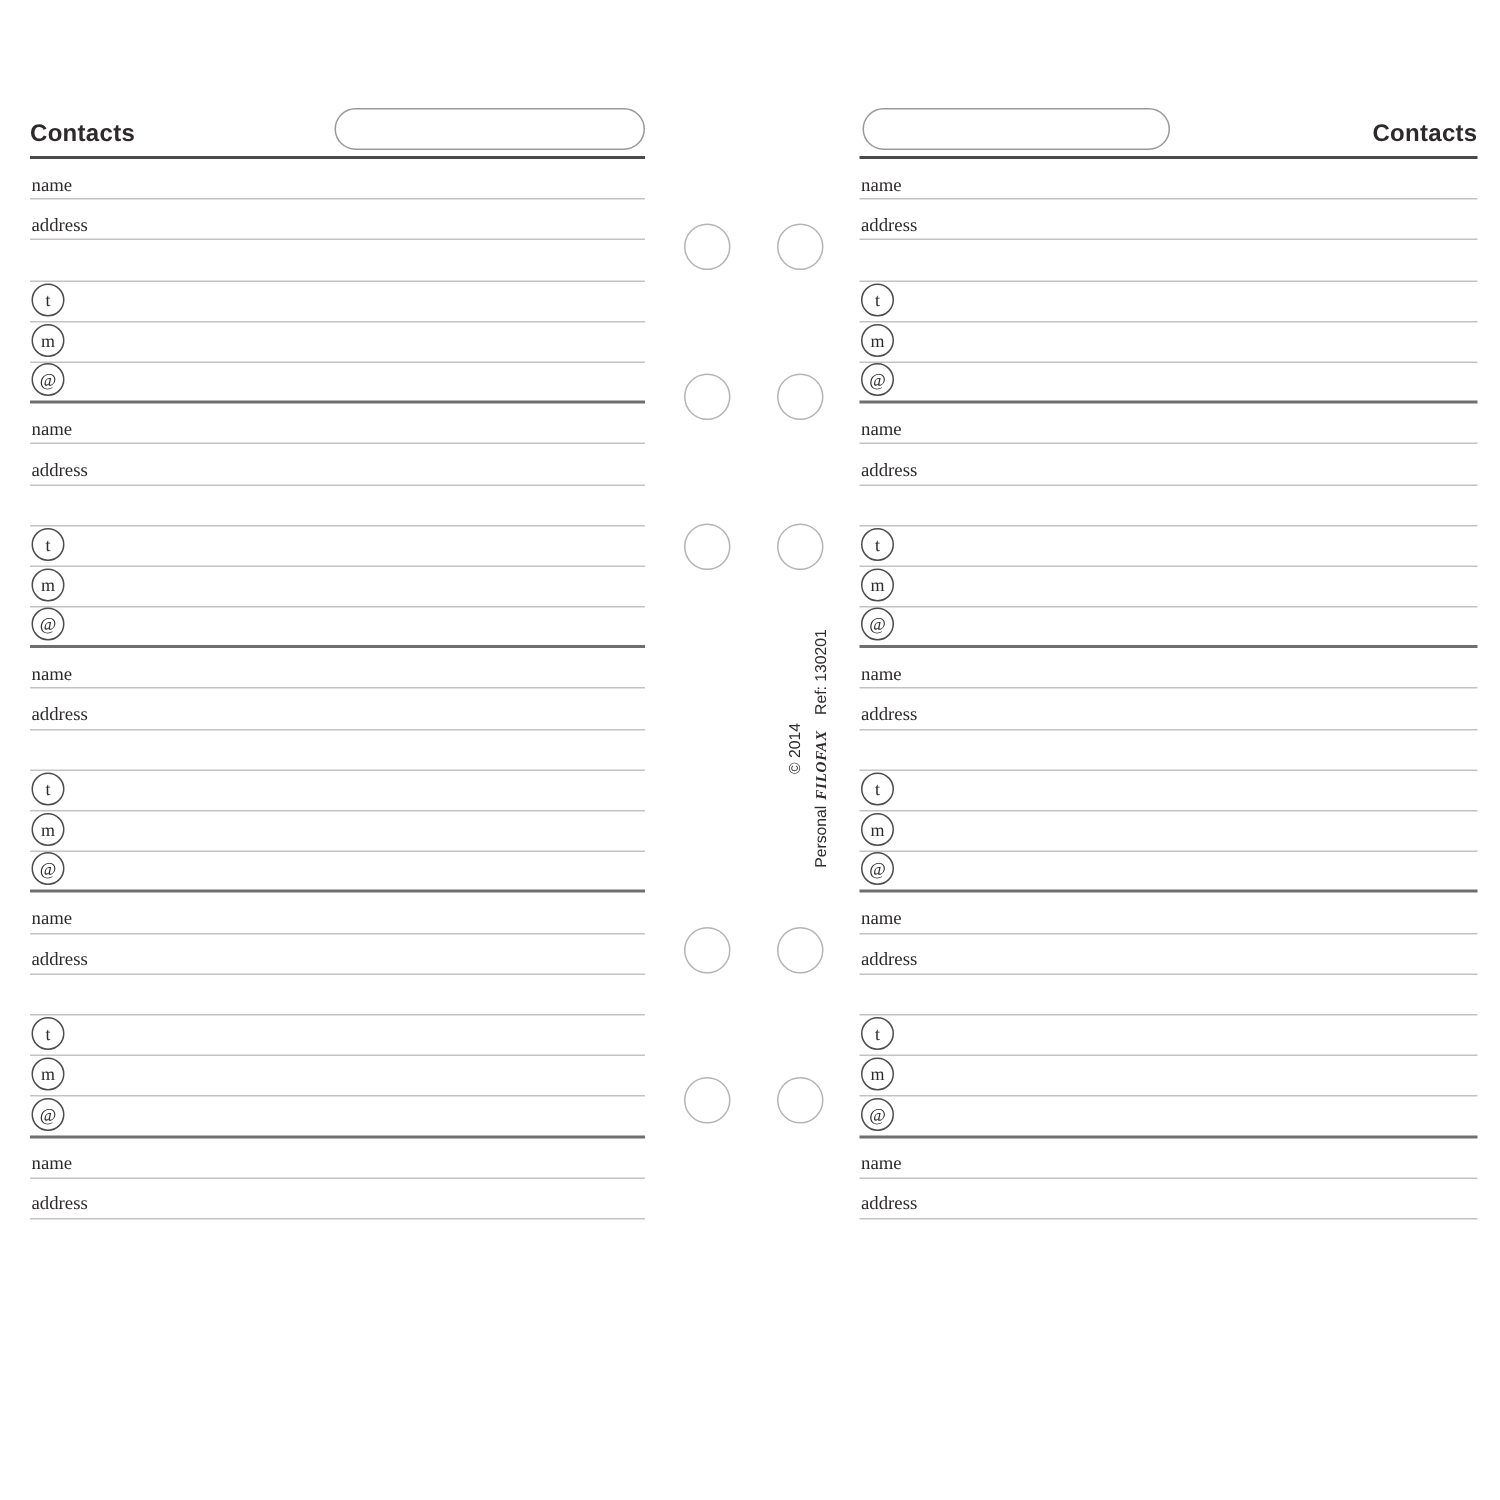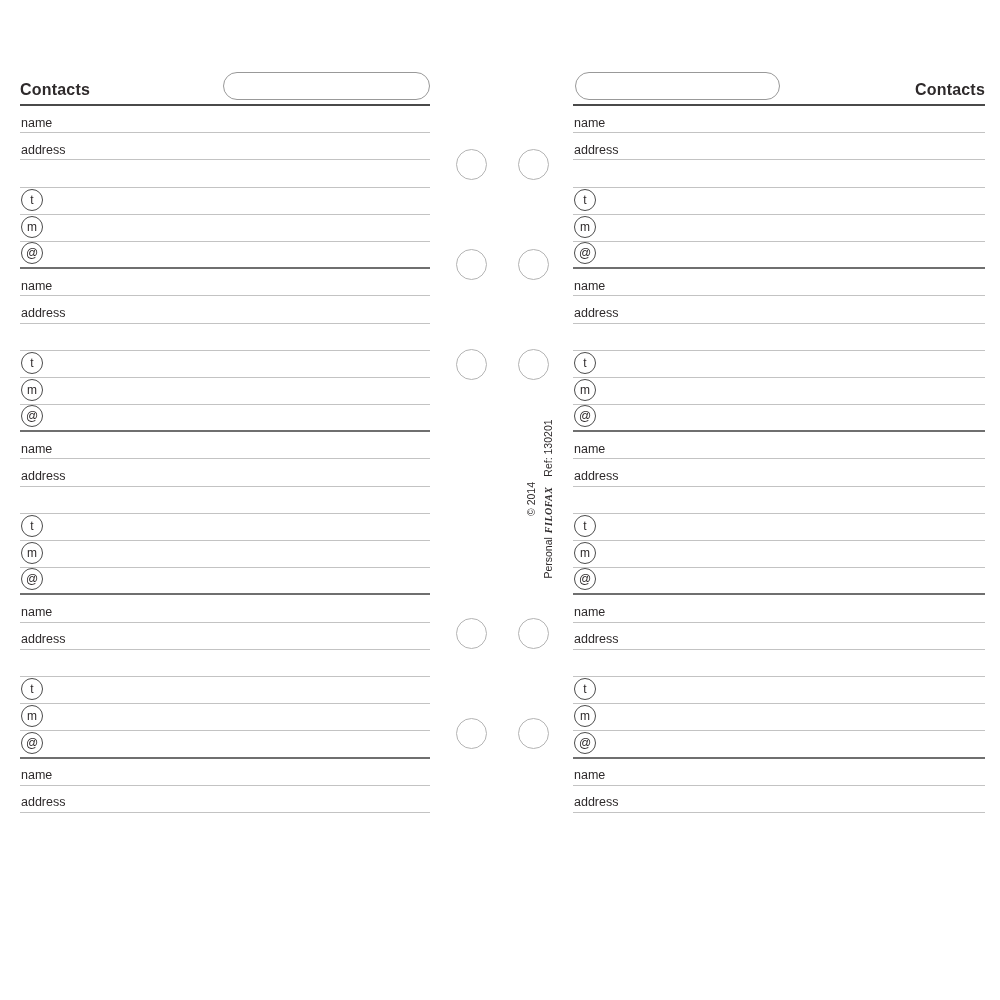--- a/index.html
+++ b/index.html
@@ -45,21 +45,21 @@
     top: 0;
     height: 26px;
     border: 1.3px solid var(--tab-stroke, #999999);
     border-radius: 15px;
     background: #ffffff;
   }
   .page.left  .tab-slot { right: 0; width: 205px; }
   .page.right .tab-slot { left: 2px; width: 203px; }
 
   .entries { width: 100%; }
-  .entry { width: 100%; }
+  .entry { width: 100%; font-family: Liberation Serif, serif; }
   .row {
     height: 27.2px;
     box-sizing: border-box;
     border-bottom: 1px solid var(--thin-rule, #c3c3c3);
     display: flex;
     align-items: flex-end;
   }
   .row.thick {
     border-bottom: 2px solid var(--separator-rule, #6f6f6f);
   }

